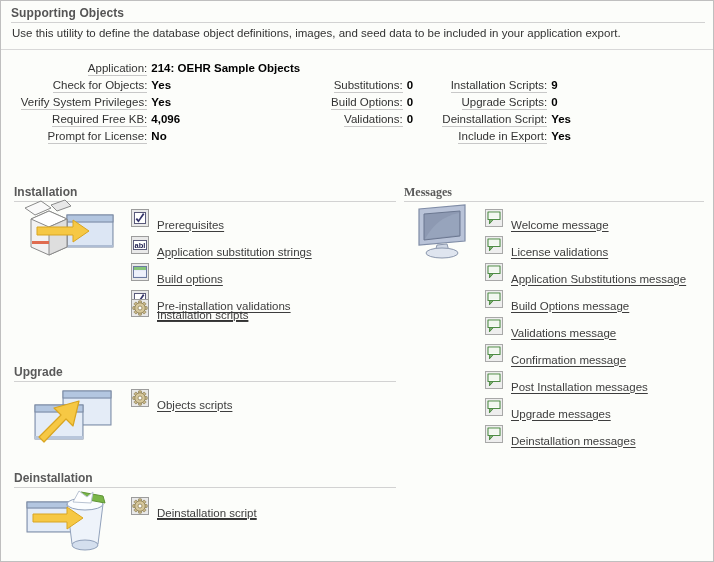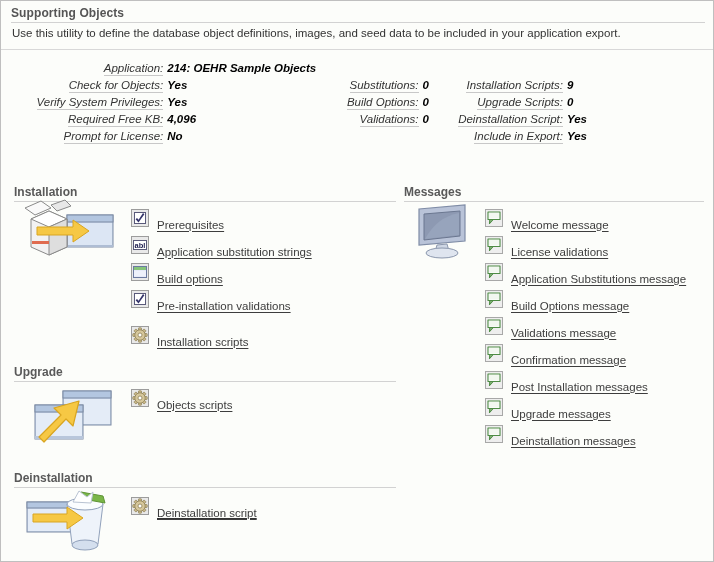--- a/index.html
+++ b/index.html
@@ -51,23 +51,22 @@
   .head-rule-bottom {
     position: absolute;
     left: 0; top: 48px;
     width: 714px;
     border-bottom: 1px solid #d8d8d8;
   }
 
   
   .attrs {
     position: absolute;
-    left: 16px; top: 60px;
+    left: 0; top: 60px;
     width: 592px;
-    font-style: italic;
   }
   .attr-table {
     border-collapse: collapse;
     margin: 0;
   }
   .attr-table td {
     padding: 1px 0 2px 0;
     vertical-align: baseline;
     font-size: 11.5px;
     white-space: nowrap;
@@ -262,21 +261,21 @@
 
         <polygon points="60,4 82,8 84,15 62,11" fill="#7ab648" stroke="#5f9437" stroke-width="1"></polygon>
 
         <polygon points="52,14 58,3 66,9 72,4 70,15" fill="#ffffff" stroke="#b9c3d2" stroke-width="1"></polygon>
       </g>
 
       <polygon points="12,26 46,26 46,19 62,30 46,41 46,34 12,34" fill="#f6c844" stroke="#d9a520" stroke-width="1"></polygon>
     </svg>
   </div>
 
-  <div class="section-title" style="left:403px; top:184px;">Messages</div>
+  <div class="section-title" style="left:403px; top:184px;font-family:Liberation Serif, serif;">Messages</div>
   <div class="section-rule" style="left:403px; top:200px; width:300px;"></div>
 
   <div class="big-icon" style="left:410px; top:202px;">
     <svg width="60" height="56" viewBox="0 0 60 56">
 
       <polygon points="8,6 54,2 54,38 8,42" fill="#b9c3d8" stroke="#7f8ca6" stroke-width="1.2"></polygon>
       <polygon points="13,11 49,8 49,33 13,37" fill="#8d99b2" stroke="#6b7790" stroke-width="1"></polygon>
       <path d="M14 36 Q26 14 48 10 L48 32 Z" fill="#9aa6be" opacity="0.8"></path>
 
       <polygon points="26,42 36,41 38,48 24,49" fill="#ced6e4" stroke="#8b97ad" stroke-width="1"></polygon>
@@ -319,21 +318,21 @@
     <div class="link-row" style="left: 130px; top: 289px;">
       <span class="mini-icon">
         <svg width="18" height="18" viewBox="0 0 18 18">
       <rect x="0.5" y="0.5" width="17" height="17" fill="#e9e9e9" stroke="#9c9c9c"></rect>
       <rect x="3.5" y="3.5" width="11" height="11" fill="#ffffff" stroke="#5a5a7a"></rect>
       <polygon points="12,4 13.4,5.2 7.5,13.5 4.6,10.2 6,9 7.6,10.8" fill="#35356b"></polygon>
     </svg>
       </span>
       <span class="obj-link">Pre-installation validations</span>
     </div>
-    <div class="link-row" style="left: 130px; top: 325px;">
+    <div class="link-row" style="left: 130px; top: 298px; text-decoration: underline;">
       <span class="mini-icon">
         <svg width="18" height="18" viewBox="0 0 18 18">
       <rect x="0.5" y="0.5" width="17" height="17" fill="#e9e9e9" stroke="#9c9c9c"></rect>
       <g transform="translate(9,9)">
         <g fill="#c9b98a" stroke="#8d7f55" stroke-width="0.7">
           <rect x="-1.5" y="-7.2" width="3" height="3.2" rx="0.5"></rect>
           <rect x="-1.5" y="4" width="3" height="3.2" rx="0.5"></rect>
           <rect x="-7.2" y="-1.5" width="3.2" height="3" rx="0.5"></rect>
           <rect x="4" y="-1.5" width="3.2" height="3" rx="0.5"></rect>
           <rect x="-1.5" y="-7.2" width="3" height="3.2" rx="0.5" transform="rotate(45)"></rect>

